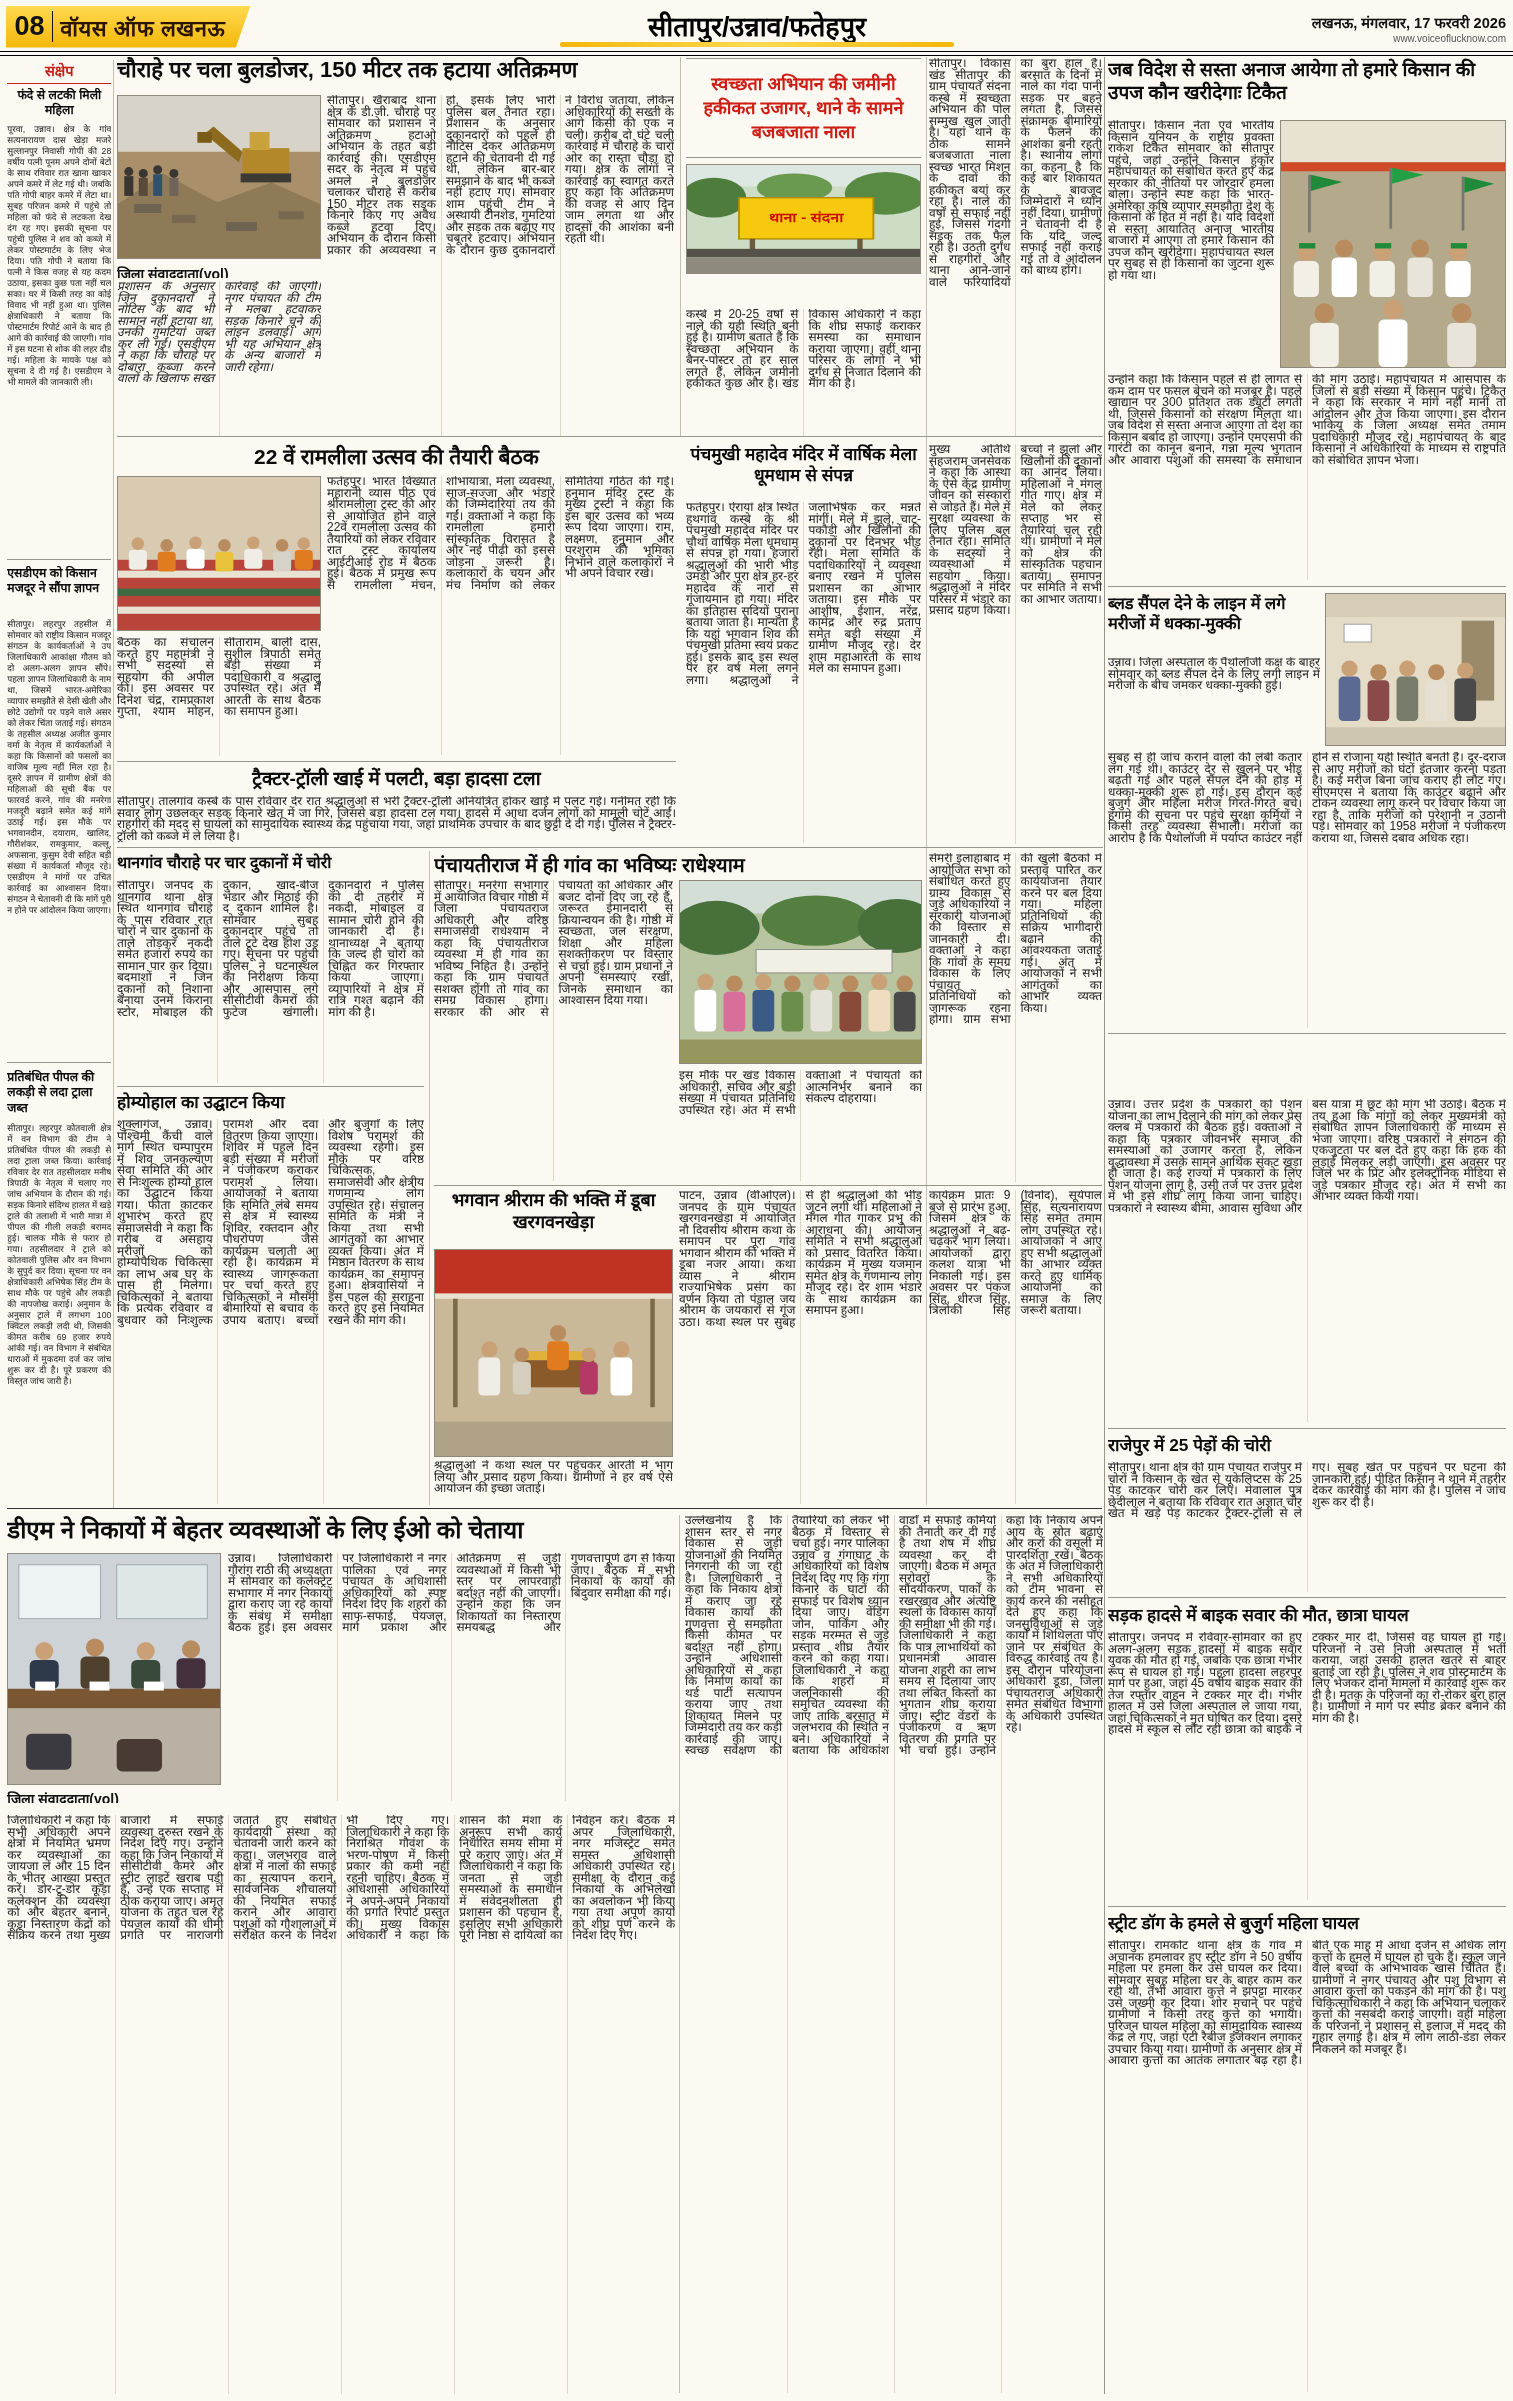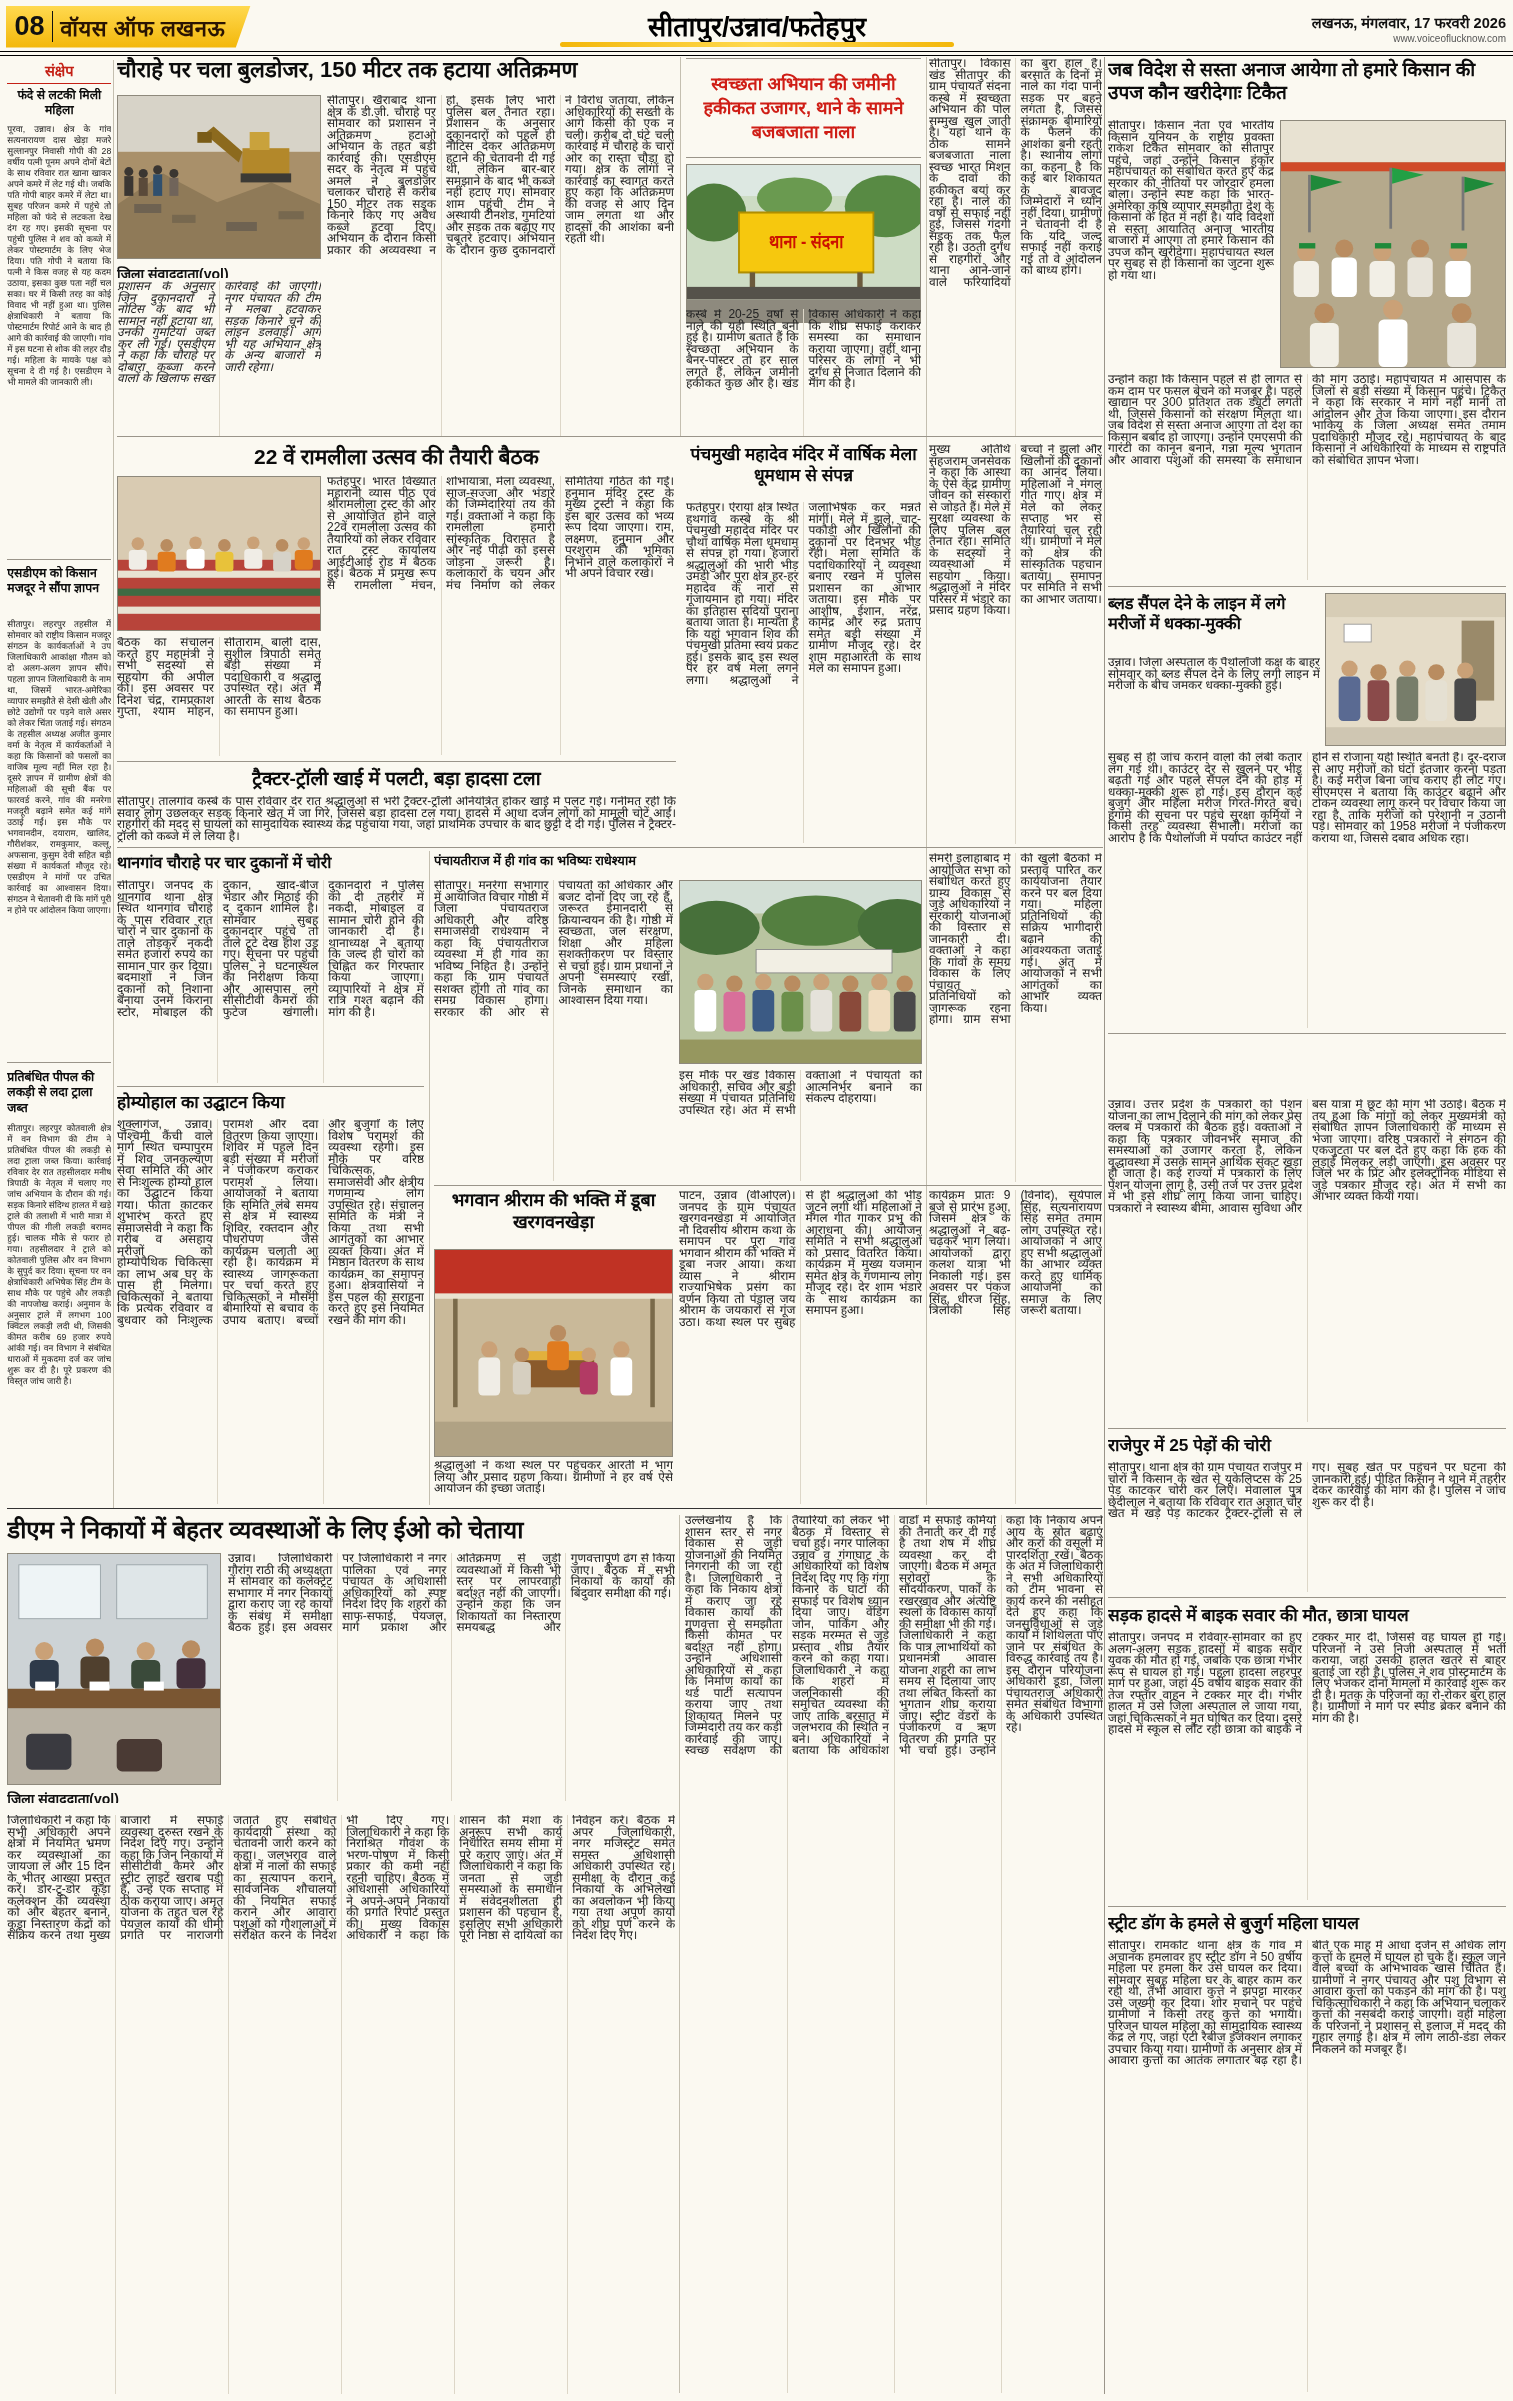--- a/index.html
+++ b/index.html
@@ -99,21 +99,21 @@
   </div>
   <div class="cap" style="left:117px;top:264px;width:204px;height:13.7px;">जिला संवाददाता(vol)</div>
 
   <div class="bt c3" style="left:327px;top:95px;width:347px;height:341px;">सीतापुर। खैराबाद थाना क्षेत्र के डी.जी. चौराहे पर सोमवार को प्रशासन ने अतिक्रमण हटाओ अभियान के तहत बड़ी कार्रवाई की। एसडीएम सदर के नेतृत्व में पहुंचे अमले ने बुलडोजर चलाकर चौराहे से करीब 150 मीटर तक सड़क किनारे किए गए अवैध कब्जे हटवा दिए। अभियान के दौरान किसी प्रकार की अव्यवस्था न हो, इसके लिए भारी पुलिस बल तैनात रहा। प्रशासन के अनुसार दुकानदारों को पहले ही नोटिस देकर अतिक्रमण हटाने की चेतावनी दी गई थी, लेकिन बार-बार समझाने के बाद भी कब्जे नहीं हटाए गए। सोमवार शाम पहुंची टीम ने अस्थायी टीनशेड, गुमटियां और सड़क तक बढ़ाए गए चबूतरे हटवाए। अभियान के दौरान कुछ दुकानदारों ने विरोध जताया, लेकिन अधिकारियों की सख्ती के आगे किसी की एक न चली। करीब दो घंटे चली कार्रवाई में चौराहे के चारों ओर का रास्ता चौड़ा हो गया। क्षेत्र के लोगों ने कार्रवाई का स्वागत करते हुए कहा कि अतिक्रमण की वजह से आए दिन जाम लगता था और हादसों की आशंका बनी रहती थी।</div>
   <div class="bt c2" style="left:117px;top:281px;width:204px;height:155px;font-style:italic;">प्रशासन के अनुसार जिन दुकानदारों ने नोटिस के बाद भी सामान नहीं हटाया था, उनकी गुमटियां जब्त कर ली गईं। एसडीएम ने कहा कि चौराहे पर दोबारा कब्जा करने वालों के खिलाफ सख्त कार्रवाई की जाएगी। नगर पंचायत की टीम ने मलबा हटवाकर सड़क किनारे चूने की लाइन डलवाई। आगे भी यह अभियान क्षेत्र के अन्य बाजारों में जारी रहेगा।</div>
 
   <i class="vr" style="left:680px;top:57px;height:380px;"></i>
 
   <div class="kicker" style="left:686px;top:58px;width:235px;height:100px;font-size:18px;line-height:1.35;">स्वच्छता अभियान की जमीनी हकीकत उजागर, थाने के सामने बजबजाता नाला</div>
 
-  <div class="photo" style="left:686px;top:164px;width:235px;height:159px;">
+  <div class="photo" style="left:686px;top:164px;width:235px;height:110px;">
     <svg viewBox="0 0 260 152" preserveAspectRatio="none">
       <rect width="260" height="152" fill="#cddcc4"></rect>
       <rect width="260" height="30" fill="#dde8e2"></rect>
       <ellipse cx="30" cy="46" rx="36" ry="28" fill="#4e7c3c"></ellipse>
       <ellipse cx="222" cy="40" rx="46" ry="30" fill="#588a44"></ellipse>
       <ellipse cx="120" cy="32" rx="42" ry="20" fill="#6a9a50"></ellipse>
       <rect x="58" y="46" width="150" height="58" fill="#f6c80e" stroke="#b08e00" stroke-width="2"></rect>
       <text x="133" y="80" font-size="18" font-weight="bold" fill="#cc1100" text-anchor="middle">थाना - संदना</text>
       <rect x="70" y="104" width="6" height="24" fill="#6b5a3c"></rect>
       <rect x="190" y="104" width="6" height="24" fill="#6b5a3c"></rect>
@@ -169,21 +169,21 @@
 
   <div class="hl nowrap" style="left:117px;top:853px;width:307px;height:24px;font-size:16px;">थानगांव चौराहे पर चार दुकानों में चोरी</div>
   <div class="bt c3" style="left:117px;top:880px;width:307px;height:203px;">सीतापुर। जनपद के थानगांव थाना क्षेत्र स्थित थानगांव चौराहे के पास रविवार रात चोरों ने चार दुकानों के ताले तोड़कर नकदी समेत हजारों रुपये का सामान पार कर दिया। बदमाशों ने जिन दुकानों को निशाना बनाया उनमें किराना स्टोर, मोबाइल की दुकान, खाद-बीज भंडार और मिठाई की द दुकान शामिल है। सोमवार सुबह दुकानदार पहुंचे तो ताले टूटे देख होश उड़ गए। सूचना पर पहुंची पुलिस ने घटनास्थल का निरीक्षण किया और आसपास लगे सीसीटीवी कैमरों की फुटेज खंगाली। दुकानदारों ने पुलिस को दी तहरीर में नकदी, मोबाइल व सामान चोरी होने की जानकारी दी है। थानाध्यक्ष ने बताया कि जल्द ही चोरों को चिह्नित कर गिरफ्तार किया जाएगा। व्यापारियों ने क्षेत्र में रात्रि गश्त बढ़ाने की मांग की है।</div>
 
   <i class="hr" style="left:117px;top:1086px;width:307px;"></i>
   <div class="hl nowrap" style="left:117px;top:1092px;width:307px;height:24px;font-size:17.3px;">होम्योहाल का उद्घाटन किया</div>
   <div class="bt c3" style="left:117px;top:1119px;width:307px;height:385px;">शुक्लागंज, उन्नाव। पश्चिमी कैंची वाले मार्ग स्थित चम्पापुरम में शिव जनकल्याण सेवा समिति की ओर से निःशुल्क होम्यो हाल का उद्घाटन किया गया। फीता काटकर शुभारंभ करते हुए समाजसेवी ने कहा कि गरीब व असहाय मरीजों को होम्योपैथिक चिकित्सा का लाभ अब घर के पास ही मिलेगा। चिकित्सकों ने बताया कि प्रत्येक रविवार व बुधवार को निःशुल्क परामर्श और दवा वितरण किया जाएगा। शिविर में पहले दिन बड़ी संख्या में मरीजों ने पंजीकरण कराकर परामर्श लिया। आयोजकों ने बताया कि समिति लंबे समय से क्षेत्र में स्वास्थ्य शिविर, रक्तदान और पौधरोपण जैसे कार्यक्रम चलाती आ रही है। कार्यक्रम में स्वास्थ्य जागरूकता पर चर्चा करते हुए चिकित्सकों ने मौसमी बीमारियों से बचाव के उपाय बताए। बच्चों और बुजुर्गों के लिए विशेष परामर्श की व्यवस्था रहेगी। इस मौके पर वरिष्ठ चिकित्सक, समाजसेवी और क्षेत्रीय गणमान्य लोग उपस्थित रहे। संचालन समिति के मंत्री ने किया तथा सभी आगंतुकों का आभार व्यक्त किया। अंत में मिष्ठान वितरण के साथ कार्यक्रम का समापन हुआ। क्षेत्रवासियों ने इस पहल की सराहना करते हुए इसे नियमित रखने की मांग की।</div>
 
   <i class="vr" style="left:429px;top:851px;height:654px;"></i>
 
-  <div class="hl nowrap" style="left:434px;top:853px;width:487px;height:24px;font-size:13px;">पंचायतीराज में ही गांव का भविष्यः राधेश्याम</div>
+  <div class="hl nowrap" style="left:434px;top:853px;width:487px;height:24px;font-size:20px;">पंचायतीराज में ही गांव का भविष्यः राधेश्याम</div>
   <div class="bt c2" style="left:434px;top:880px;width:239px;height:301px;">सीतापुर। मनरेगा सभागार में आयोजित विचार गोष्ठी में जिला पंचायतराज अधिकारी और वरिष्ठ समाजसेवी राधेश्याम ने कहा कि पंचायतीराज व्यवस्था में ही गांव का भविष्य निहित है। उन्होंने कहा कि ग्राम पंचायतें सशक्त होंगी तो गांव का समग्र विकास होगा। सरकार की ओर से पंचायतों को अधिकार और बजट दोनों दिए जा रहे हैं, जरूरत ईमानदारी से क्रियान्वयन की है। गोष्ठी में स्वच्छता, जल संरक्षण, शिक्षा और महिला सशक्तीकरण पर विस्तार से चर्चा हुई। ग्राम प्रधानों ने अपनी समस्याएं रखीं, जिनके समाधान का आश्वासन दिया गया।</div>
 
   <div class="photo" style="left:679px;top:880px;width:243px;height:184px;">
     <svg viewBox="0 0 266 202" preserveAspectRatio="none">
       <rect width="266" height="202" fill="#b9c4a0"></rect>
       <rect width="266" height="36" fill="#d3dfd6"></rect>
       <ellipse cx="40" cy="52" rx="48" ry="30" fill="#47703a"></ellipse>
       <ellipse cx="150" cy="44" rx="60" ry="28" fill="#547f40"></ellipse>
       <ellipse cx="240" cy="50" rx="44" ry="30" fill="#47703a"></ellipse>
       <rect x="84" y="76" width="150" height="26" fill="#f2efe4" stroke="#888"></rect>

